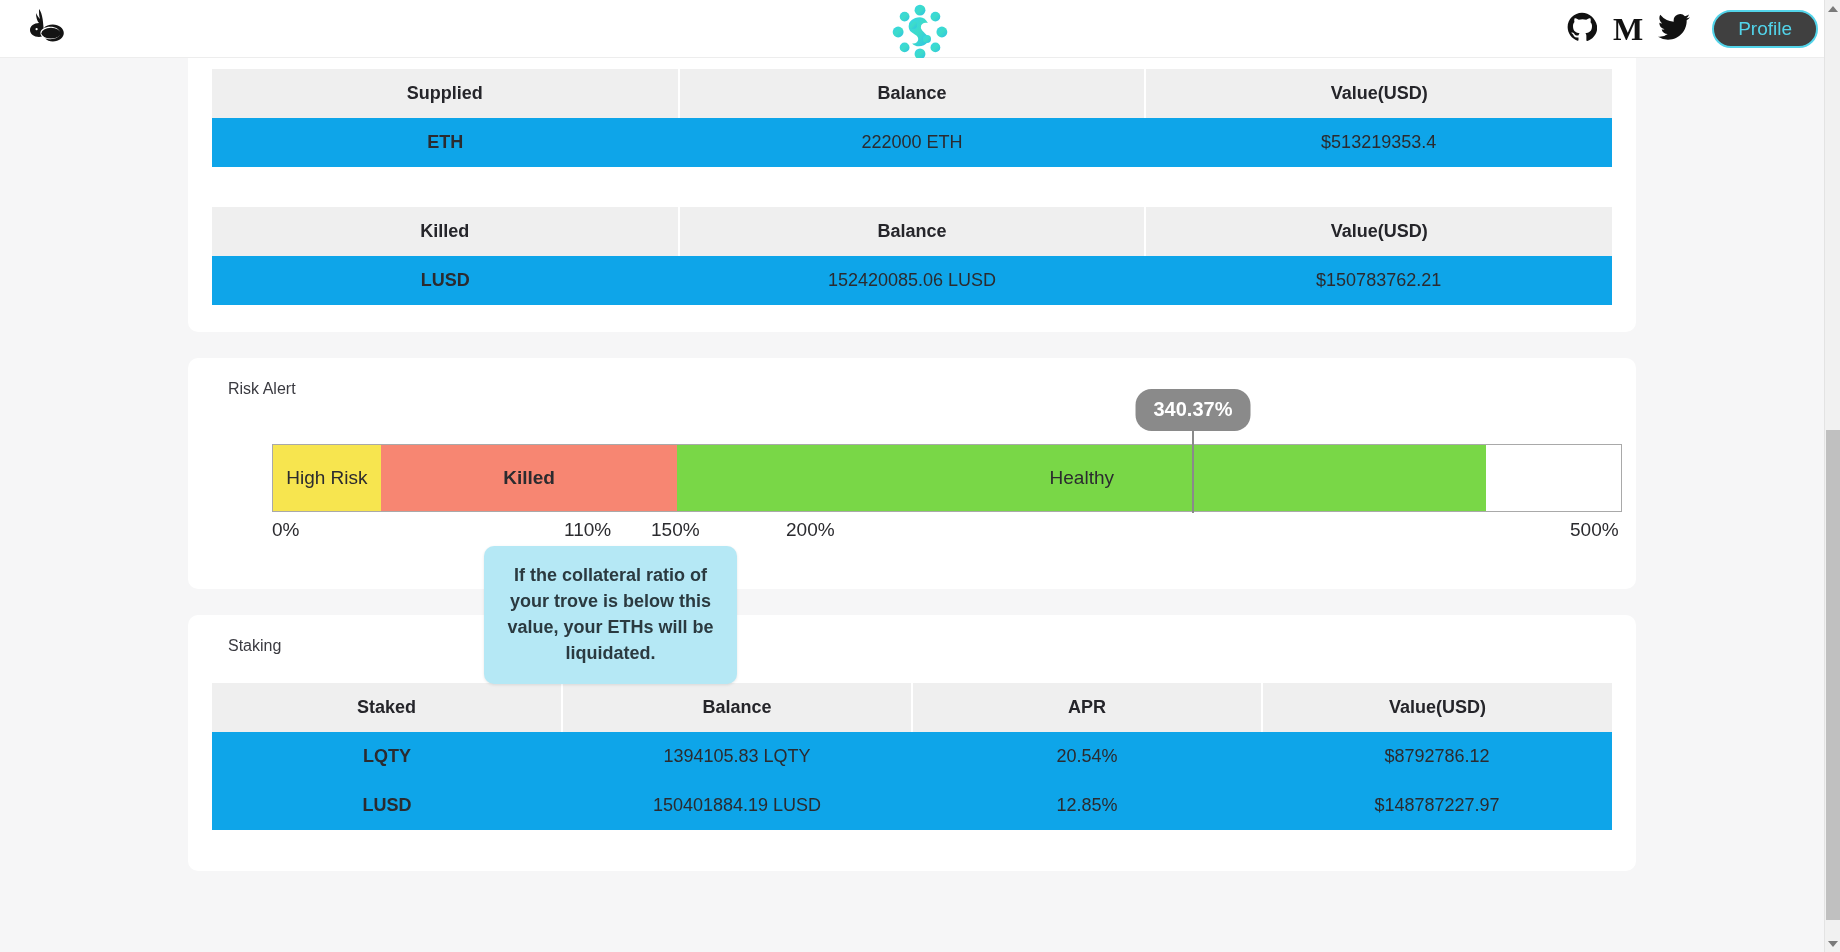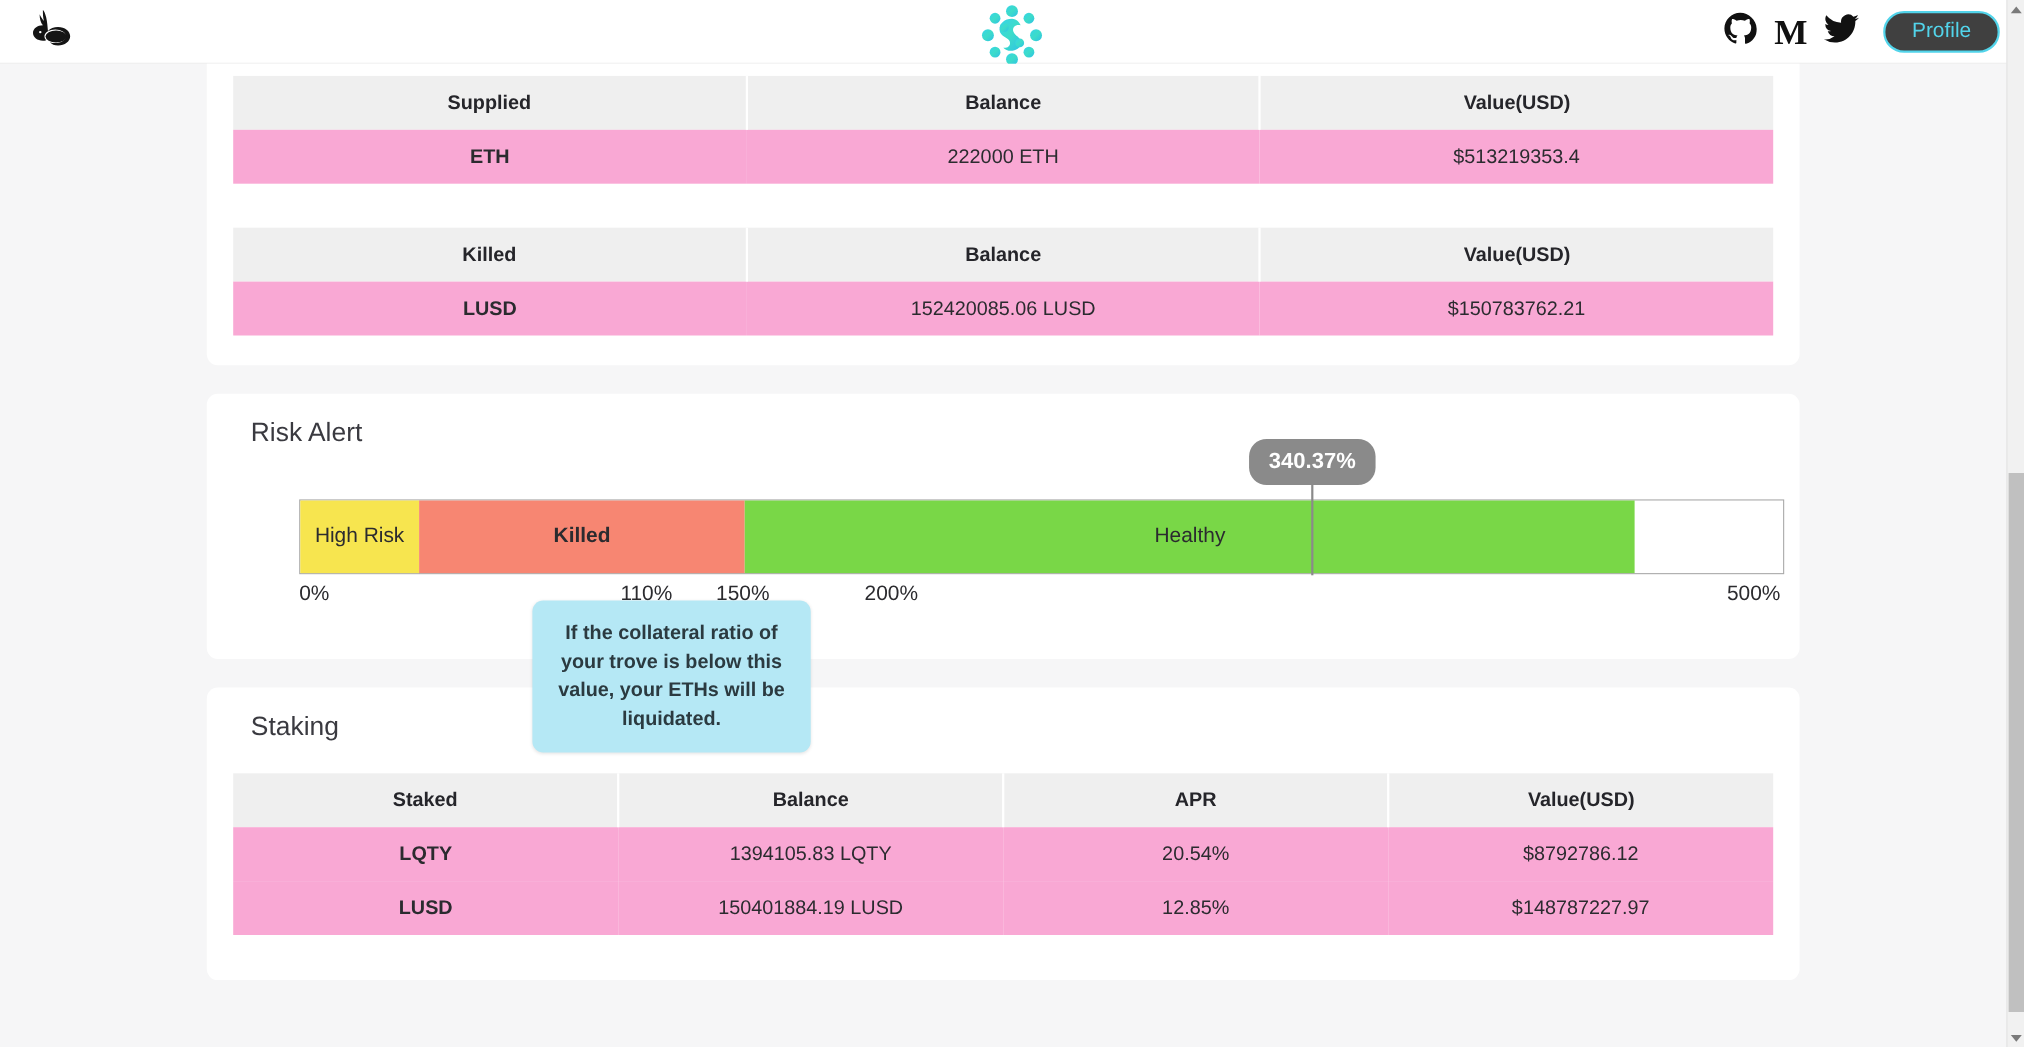--- a/index.html
+++ b/index.html
@@ -90,21 +90,21 @@
     background: #efefef;
     font-size: 18px;
     font-weight: 700;
     color: #25252a;
     padding: 14px 6px;
     text-align: center;
     border-right: 2px solid #ffffff;
   }
   table.data-table thead th:last-child { border-right: none; }
   table.data-table tbody td {
-    background: #f9a8d4;
+    background: #0ea5e9;
     font-size: 18px;
     padding: 14px 6px;
     text-align: center;
     color: #2b2b2f;
   }
   table.data-table tbody td.asset { font-weight: 700; }
 
   
   .card-positions {
     padding: 10px 0 26px;
@@ -113,21 +113,21 @@
     border-top-right-radius: 0;
   }
   .table-gap { height: 38px; }
 
   
   .card-risk {
     margin-top: 26px;
     padding: 22px 0 42px;
   }
   .card-title {
-    font-size: 24px;
+    font-size: 16px;
     color: #3a3a40;
     padding-left: 20px;
     margin: 0 0 8px 20px;
     font-weight: 400;
   }
   .risk-wrap {
     position: relative;
     width: 1350px;
     margin: 46px auto 0;
     padding-left: 35px;

